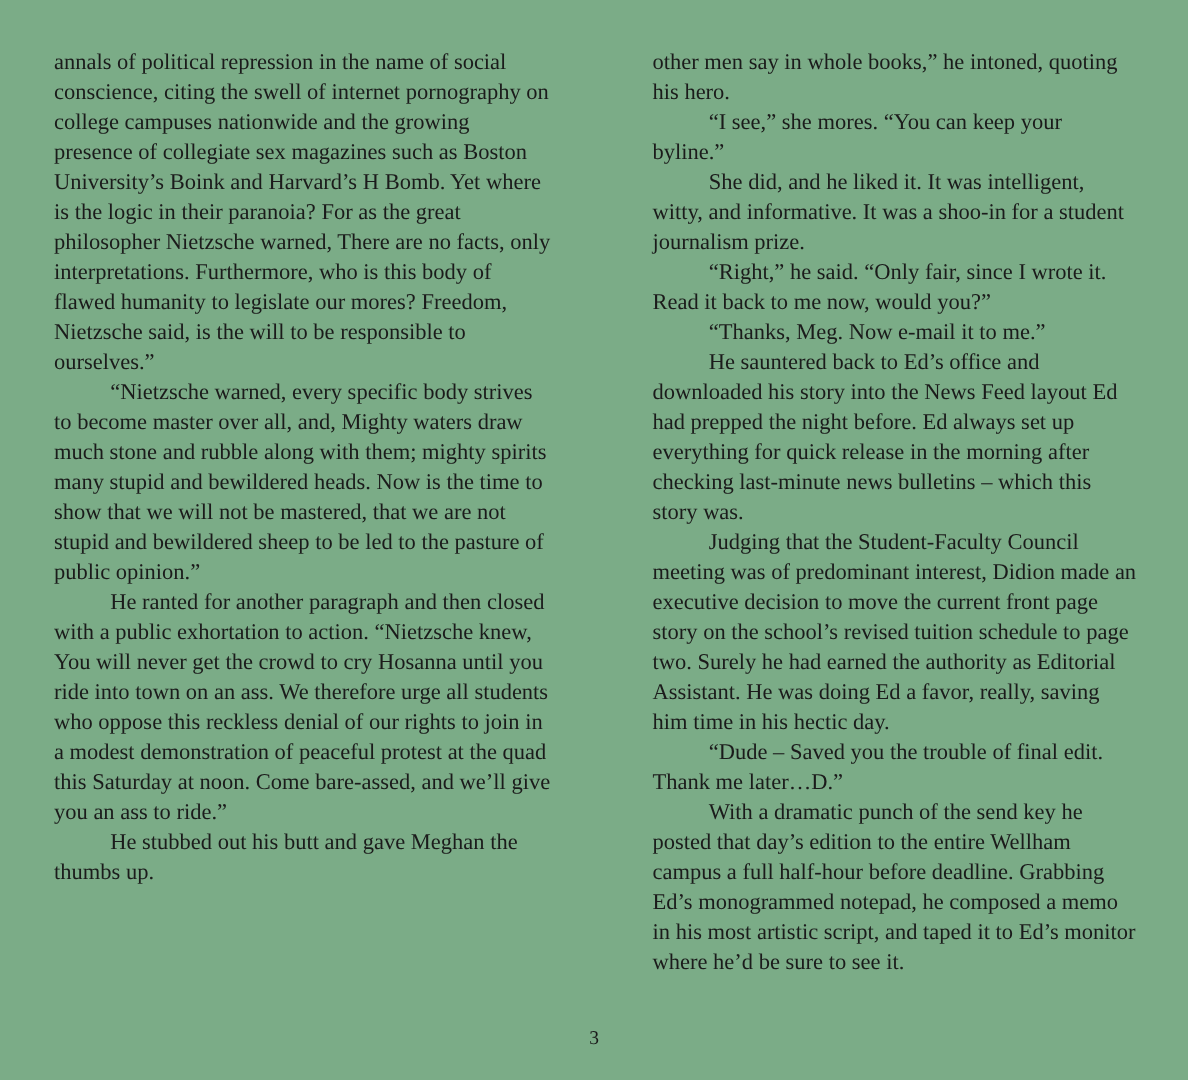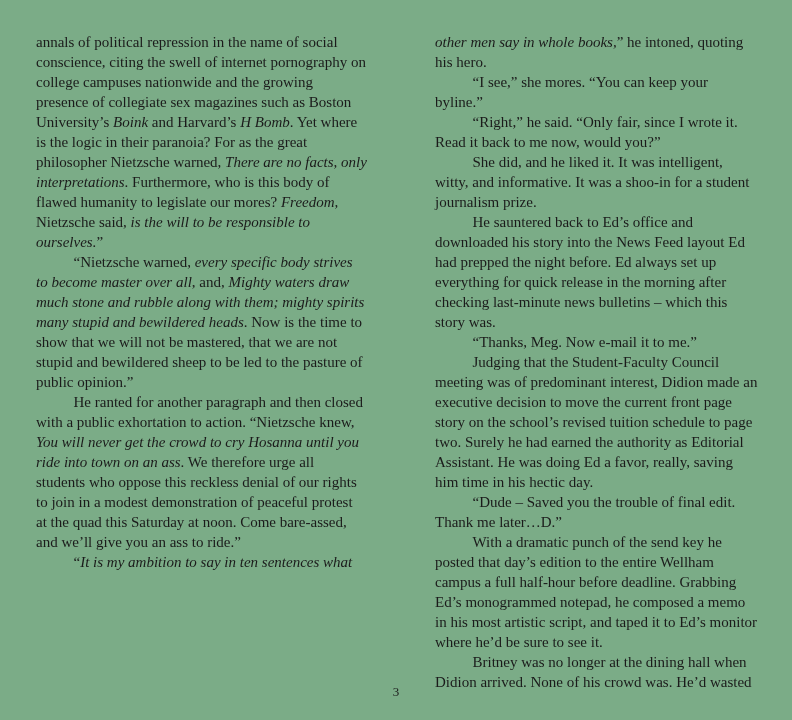--- a/index.html
+++ b/index.html
@@ -26,49 +26,48 @@
   .col {
     font-size: 15px;
     line-height: 20px;
     text-align: left;
   }
   .col-left  { width: 331px; }
   .gutter    { width: 68px; flex: 0 0 68px; }
   .col-right { width: 323px; }
   .para { margin: 0; }
   .para.indent { text-indent: 2.5em; }
-  .i { font-style: italic; }
+  .i { }
   .page-number {
     position: absolute;
     top: 684px; left: 0;
     width: 792px;
     text-align: center;
     font-size: 13px;
     line-height: 16px;
   }
 </style>
 </head>
 <body style="background: rgb(123, 172, 135); color: rgb(27, 27, 27);">
 
 <div class="book-page">
   <div class="columns">
     <div class="col col-left">
         <p class="para"><span>annals of political repression in the name of social conscience, citing the swell of internet pornography on college campuses nationwide and the growing presence of collegiate sex magazines such as Boston University’s </span><span class="i">Boink</span><span> and Harvard’s </span><span class="i">H Bomb</span><span>. Yet where is the logic in their paranoia? For as the great philosopher Nietzsche warned, </span><span class="i">There are no facts, only interpretations</span><span>. Furthermore, who is this body of flawed humanity to legislate our mores? </span><span class="i">Freedom,</span><span> Nietzsche said, </span><span class="i">is the will to be responsible to ourselves.</span><span>”</span></p>
         <p class="para indent"><span>“Nietzsche warned, </span><span class="i">every specific body strives to become master over all</span><span>, and, </span><span class="i">Mighty waters draw much stone and rubble along with them; mighty spirits many stupid and bewildered heads</span><span>. Now is the time to show that we will not be mastered, that we are not stupid and bewildered sheep to be led to the pasture of public opinion.”</span></p>
         <p class="para indent"><span>He ranted for another paragraph and then closed with a public exhortation to action. “Nietzsche knew, </span><span class="i">You will never get the crowd to cry Hosanna until you ride into town on an ass</span><span>. We therefore urge all students who oppose this reckless denial of our rights to join in a modest demonstration of peaceful protest at the quad this Saturday at noon. Come bare-assed, and we’ll give you an ass to ride.”</span></p>
-        <p class="para indent"><span>“</span><span class="i">It is my ambition to say in ten sentences what</span></p>
+        <p class="para indent"><span>He stubbed out his butt and gave Meghan the thumbs up.</span></p>
       </div>
     <div class="gutter"></div>
     <div class="col col-right">
         <p class="para"><span class="i">other men say in whole books,</span><span>” he intoned, quoting his hero.</span></p>
         <p class="para indent"><span>“I see,” she mores. “You can keep your byline.”</span></p>
+        <p class="para indent"><span>She did, and he liked it. It was intelligent, witty, and informative. It was a shoo-in for a student journalism prize.</span></p>
         <p class="para indent"><span>“Right,” he said. “Only fair, since I wrote it. Read it back to me now, would you?”</span></p>
-        <p class="para indent"><span>She did, and he liked it. It was intelligent, witty, and informative. It was a shoo-in for a student journalism prize.</span></p>
+        <p class="para indent"><span>“Thanks, Meg. Now e-mail it to me.”</span></p>
         <p class="para indent"><span>He sauntered back to Ed’s office and downloaded his story into the News Feed layout Ed had prepped the night before. Ed always set up everything for quick release in the morning after checking last-minute news bulletins – which this story was.</span></p>
-        <p class="para indent"><span>“Thanks, Meg. Now e-mail it to me.”</span></p>
         <p class="para indent"><span>Judging that the Student-Faculty Council meeting was of predominant interest, Didion made an executive decision to move the current front page story on the school’s revised tuition schedule to page two. Surely he had earned the authority as Editorial Assistant. He was doing Ed a favor, really, saving him time in his hectic day.</span></p>
         <p class="para indent"><span>“Dude – Saved you the trouble of final edit. Thank me later…D.”</span></p>
         <p class="para indent"><span>With a dramatic punch of the send key he posted that day’s edition to the entire Wellham campus a full half-hour before deadline. Grabbing Ed’s monogrammed notepad, he composed a memo in his most artistic script, and taped it to Ed’s monitor where he’d be sure to see it.</span></p>
-        <p class="para indent"><span>Britney was no longer at the dining hall when Didion arrived. None of his crowd was. He’d wasted</span></p>
       </div>
   </div>
   <div class="page-number">3</div>
 </div>
 
 </body></html>

